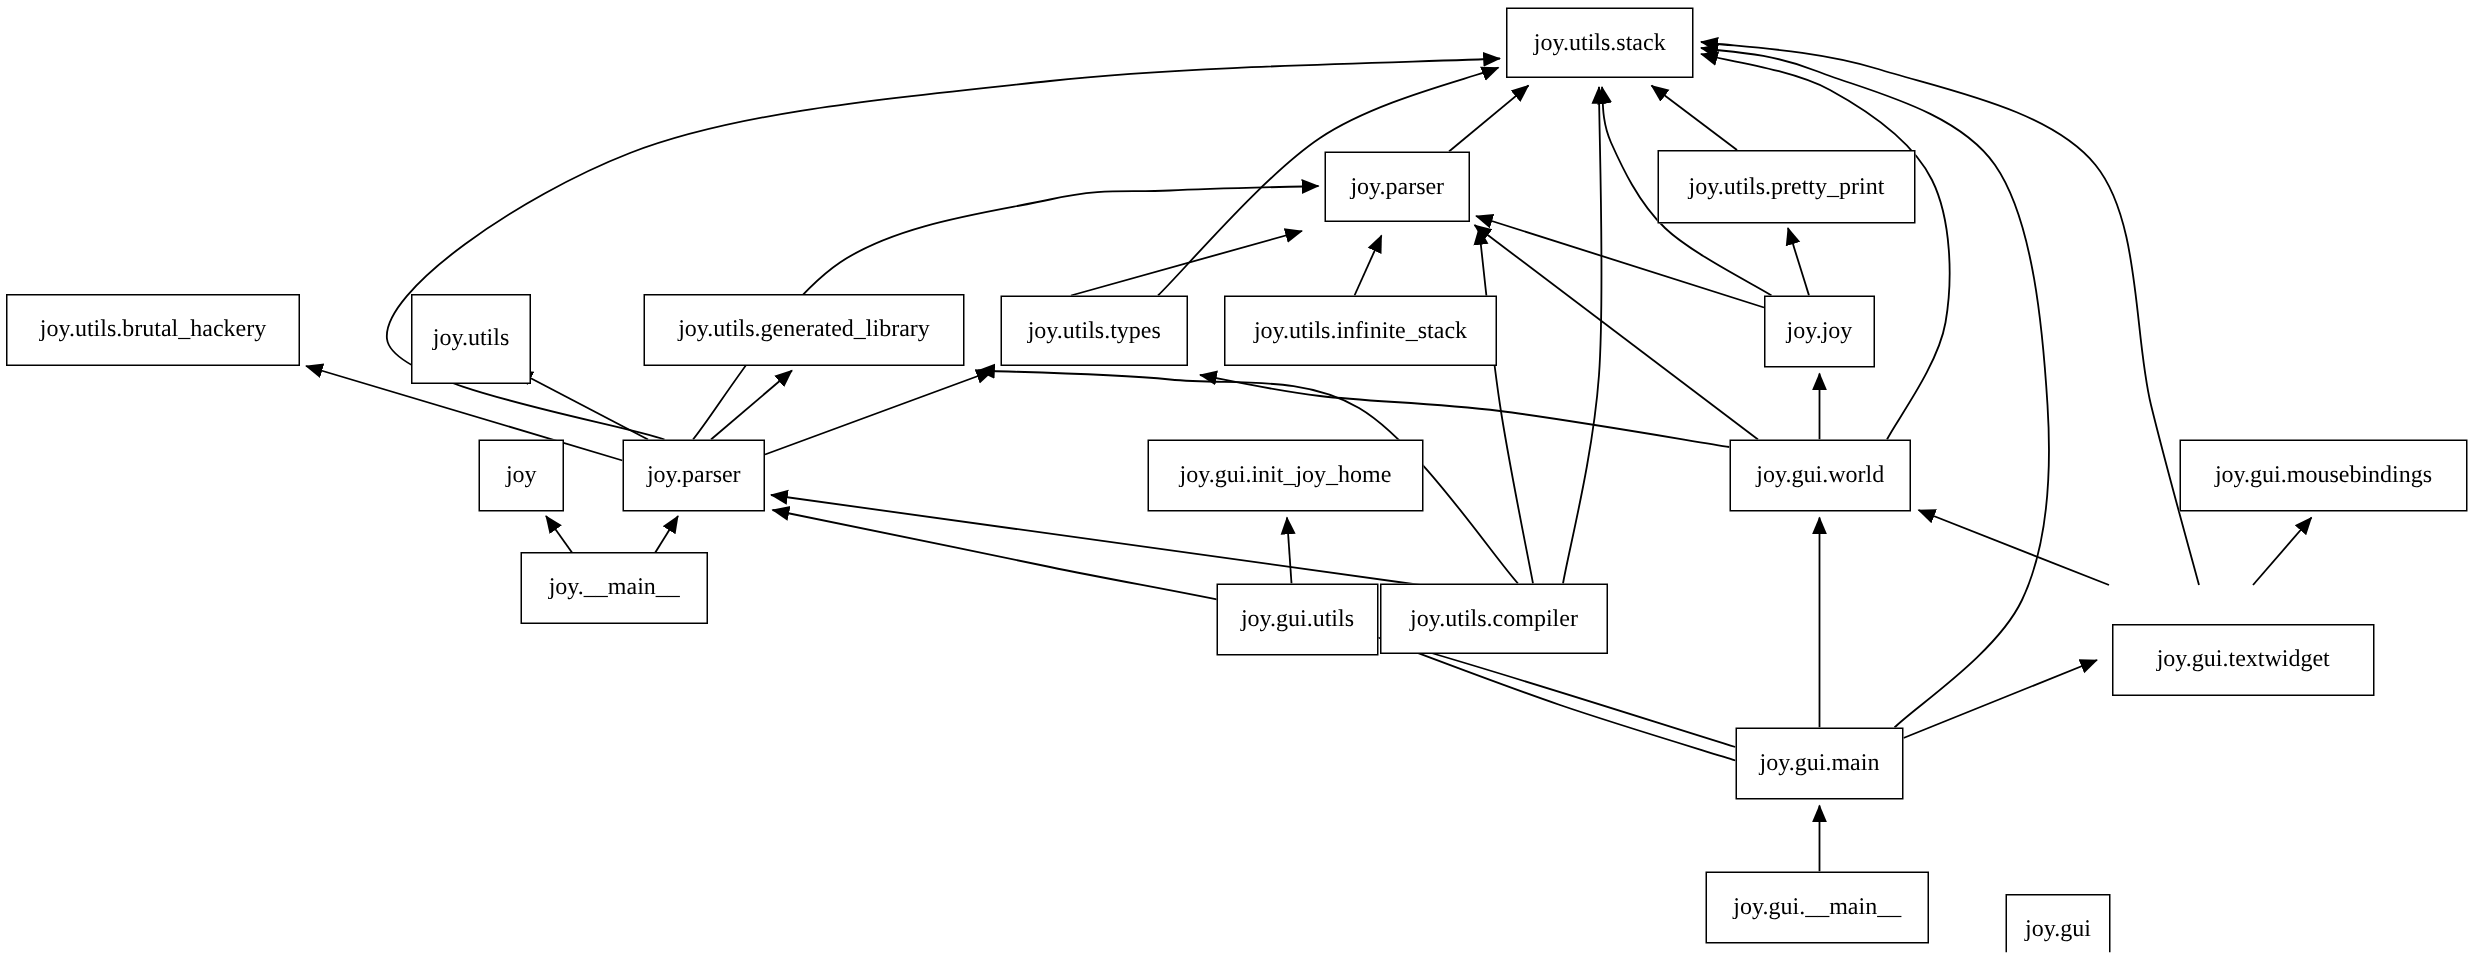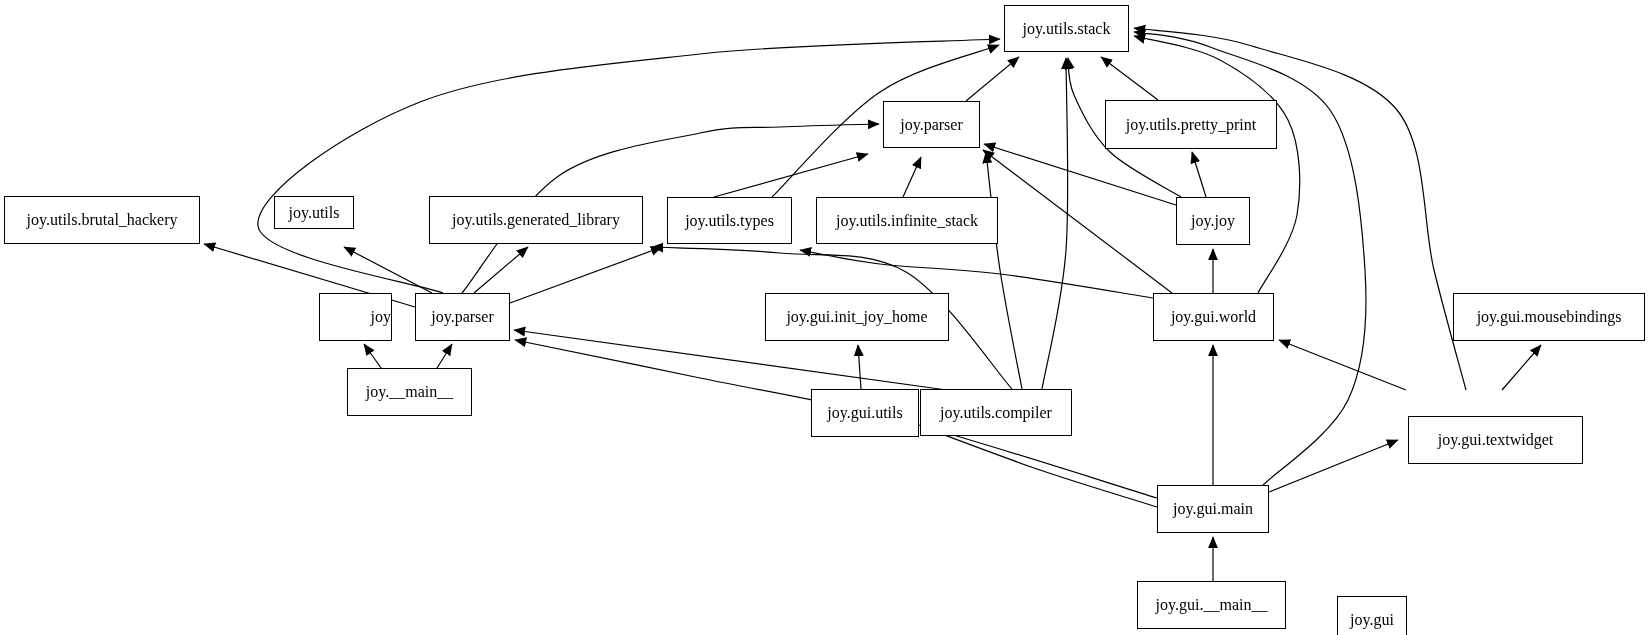--- a/index.html
+++ b/index.html
@@ -64,36 +64,36 @@
       </div>
       <div class="node" style="left: 883px; top: 101px; width: 97px; height: 47px;">
         <span>joy.parser</span>
       </div>
       <div class="node" style="left: 1105px; top: 100px; width: 172px; height: 49px;">
         <span>joy.utils.pretty_print</span>
       </div>
       <div class="node" style="left: 4px; top: 196px; width: 196px; height: 48px;">
         <span>joy.utils.brutal_hackery</span>
       </div>
-      <div class="node" style="left: 274px; top: 196px; width: 80px; height: 33px;">
+      <div class="node" style="left: 274px; top: 196px; width: 80px; height: 60px;">
         <span>joy.utils</span>
       </div>
       <div class="node" style="left: 429px; top: 196px; width: 214px; height: 48px;">
         <span>joy.utils.generated_library</span>
       </div>
       <div class="node" style="left: 667px; top: 197px; width: 125px; height: 47px;">
         <span>joy.utils.types</span>
       </div>
       <div class="node" style="left: 816px; top: 197px; width: 182px; height: 47px;">
         <span>joy.utils.infinite_stack</span>
       </div>
       <div class="node" style="left: 1176px; top: 197px; width: 74px; height: 48px;">
         <span>joy.joy</span>
       </div>
-      <div class="node" style="left: 319px; top: 293px; width: 73px; height: 48px; justify-content: flex-end;">
+      <div class="node" style="left: 319px; top: 293px; width: 57px; height: 48px;">
         <span>joy</span>
       </div>
       <div class="node" style="left: 415px; top: 293px; width: 95px; height: 48px;">
         <span>joy.parser</span>
       </div>
       <div class="node" style="left: 765px; top: 293px; width: 184px; height: 48px;">
         <span>joy.gui.init_joy_home</span>
       </div>
       <div class="node" style="left: 1153px; top: 293px; width: 121px; height: 48px;">
         <span>joy.gui.world</span>

